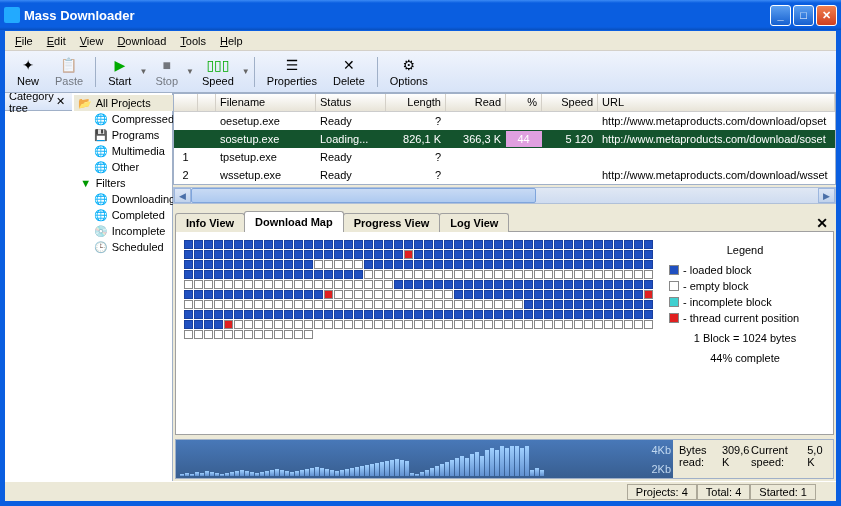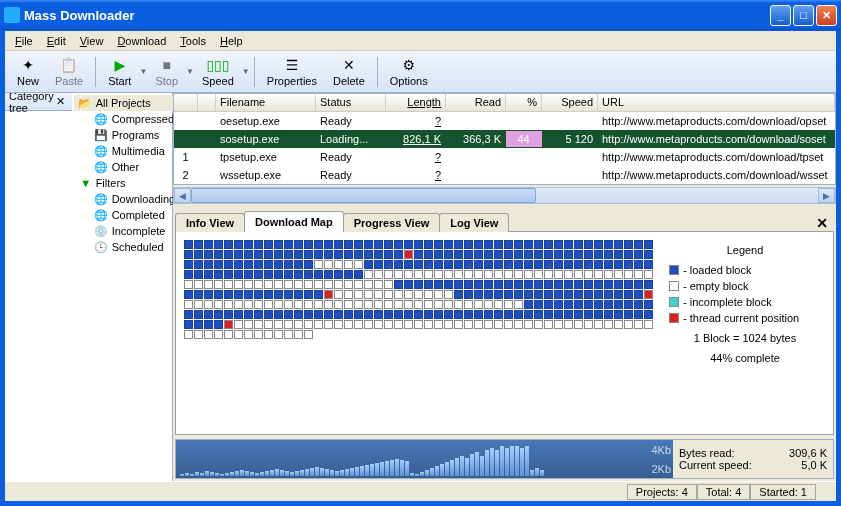--- a/index.html
+++ b/index.html
@@ -75,28 +75,28 @@
 .legend { width: 160px; padding: 4px; }
 .legend-title { text-align: center; margin-bottom: 8px; }
 .legend-row { display: flex; align-items: center; gap: 4px; margin-bottom: 4px; }
 .legend-sq { width: 10px; height: 10px; border: 1px solid #888; }
 .legend-info { margin-top: 8px; text-align: center; }
 
 .bottom-panel { height: 40px; background: linear-gradient(#4878B8,#385E90); margin: 2px; display: flex; border:1px solid #A0B0C8; }
 .spectrum { flex: 1; display: flex; align-items: flex-end; gap: 1px; padding: 2px 4px; }
 .sbar { width: 4px; background: linear-gradient(#A0D0FF,#6090D0); }
 .scale { width: 26px; display:flex; flex-direction:column; justify-content:space-around; color:#C0D8F0; font-size:9px; text-align:right; padding-right:2px; }
-.stats { width: 160px; background: #ECE9D8; padding: 4px 6px; display:flex; flex-direction:column; justify-content:center; }
+.stats { width: 160px; background: #ECE9D8; padding: 4px 6px; display:flex; flex-direction:row; justify-content:center; }
 .stat-row { display: flex; justify-content: space-between; }
 
 .statusbar { height: 20px; background: #ECE9D8; border-top: 1px solid #fff; display: flex; justify-content: flex-end; align-items: center; padding: 0 4px; gap: 0; }
 .status-cell { border: 1px solid #ACA899; padding: 1px 8px; }
 .grip { width:16px; }
 
-.col-idx{width:24px;} .col-ico{width:18px;} .col-fn{width:100px;} .col-st{width:70px;} .col-len{width:60px;text-decoration:underline;} .col-rd{width:60px;} .col-pct{width:36px;} .col-sp{width:56px;} .col-url{flex:1;}
+.col-idx{width:24px;} .col-ico{width:18px;} .col-fn{width:100px;} .col-st{width:70px;} .col-len{width:60px;} .col-rd{width:60px;} .col-pct{width:36px;} .col-sp{width:56px;} .col-url{flex:1;}
 </style>
 </head>
 <body>
 
 <div class="window">
   <div class="titlebar">
     <div class="titlebar-icon"></div>
     <div class="titlebar-text">Mass Downloader</div>
     <div class="winbtns">
       <div class="winbtn min">_</div>
@@ -252,21 +252,20 @@
               </div>
               <div class="grid-row">
                 <div class="grid-cell col-idx c">1</div>
                 <div class="grid-cell col-ico"></div>
                 <div class="grid-cell col-fn">tpsetup.exe</div>
                 <div class="grid-cell col-st">Ready</div>
                 <div class="grid-cell col-len r">?</div>
                 <div class="grid-cell col-rd r"></div>
                 <div class="grid-cell col-pct c"></div>
                 <div class="grid-cell col-sp r"></div>
-                <div class="grid-cell col-url">http://www.metaproducts.com/download/tpset</div>
               </div>
               <div class="grid-row">
                 <div class="grid-cell col-idx c">2</div>
                 <div class="grid-cell col-ico"></div>
                 <div class="grid-cell col-fn">wssetup.exe</div>
                 <div class="grid-cell col-st">Ready</div>
                 <div class="grid-cell col-len r">?</div>
                 <div class="grid-cell col-rd r"></div>
                 <div class="grid-cell col-pct c"></div>
                 <div class="grid-cell col-sp r"></div>

